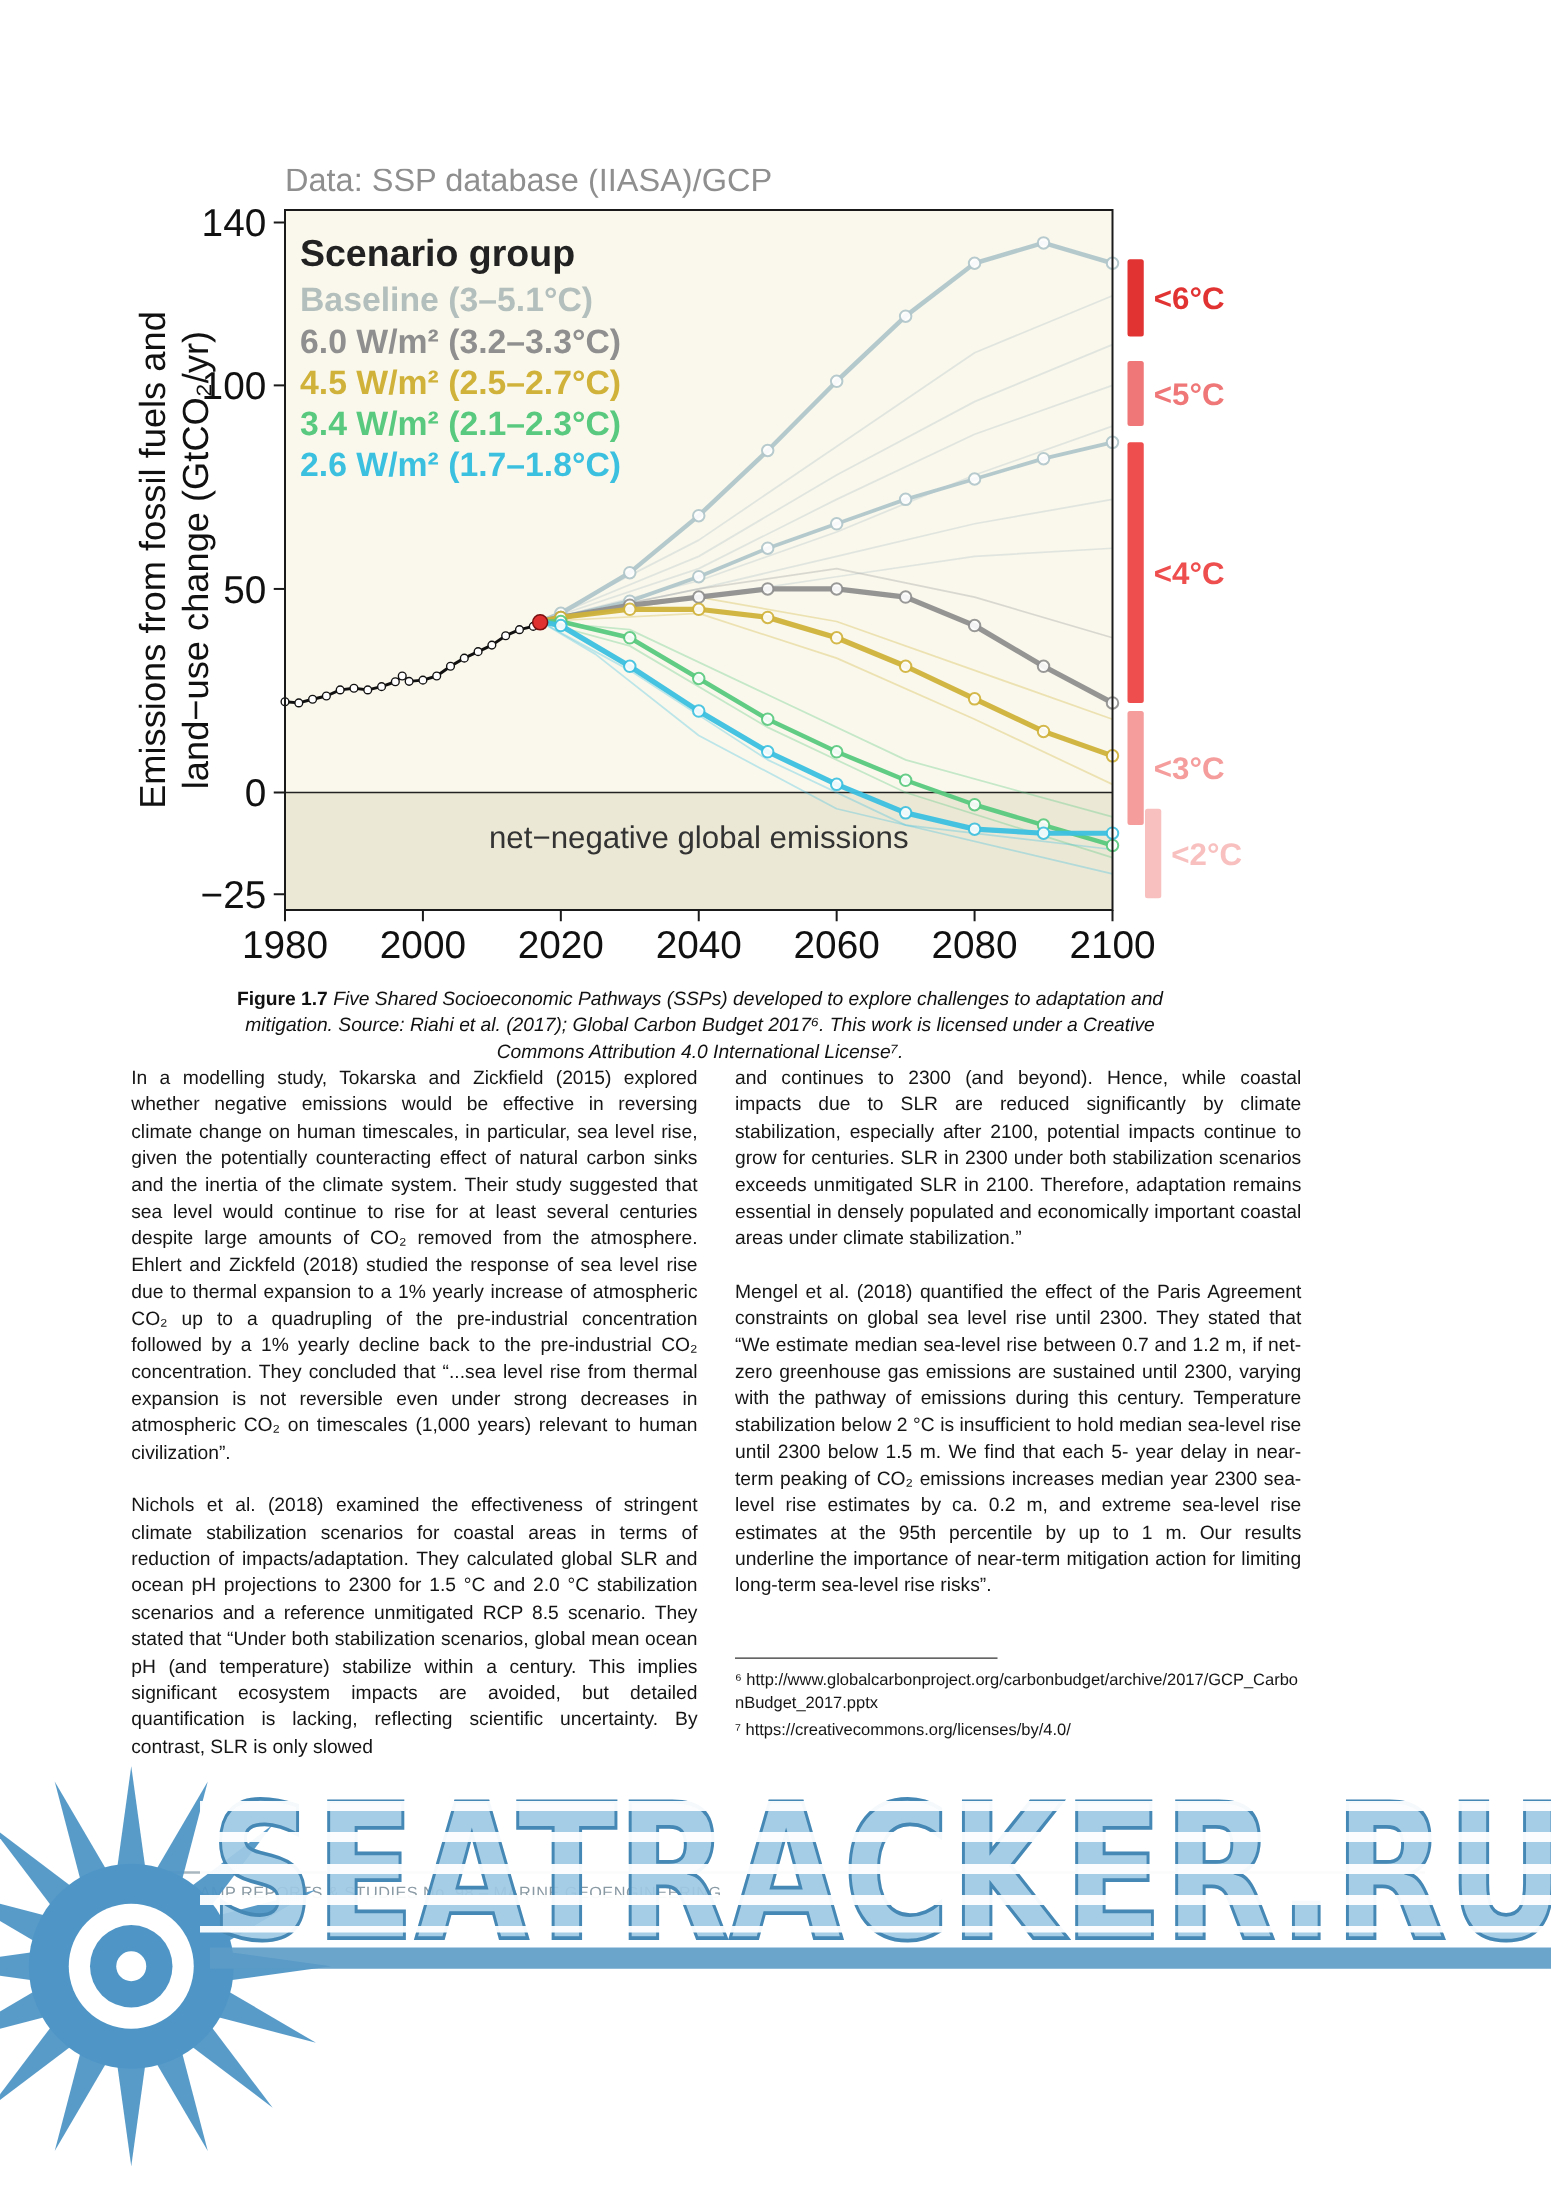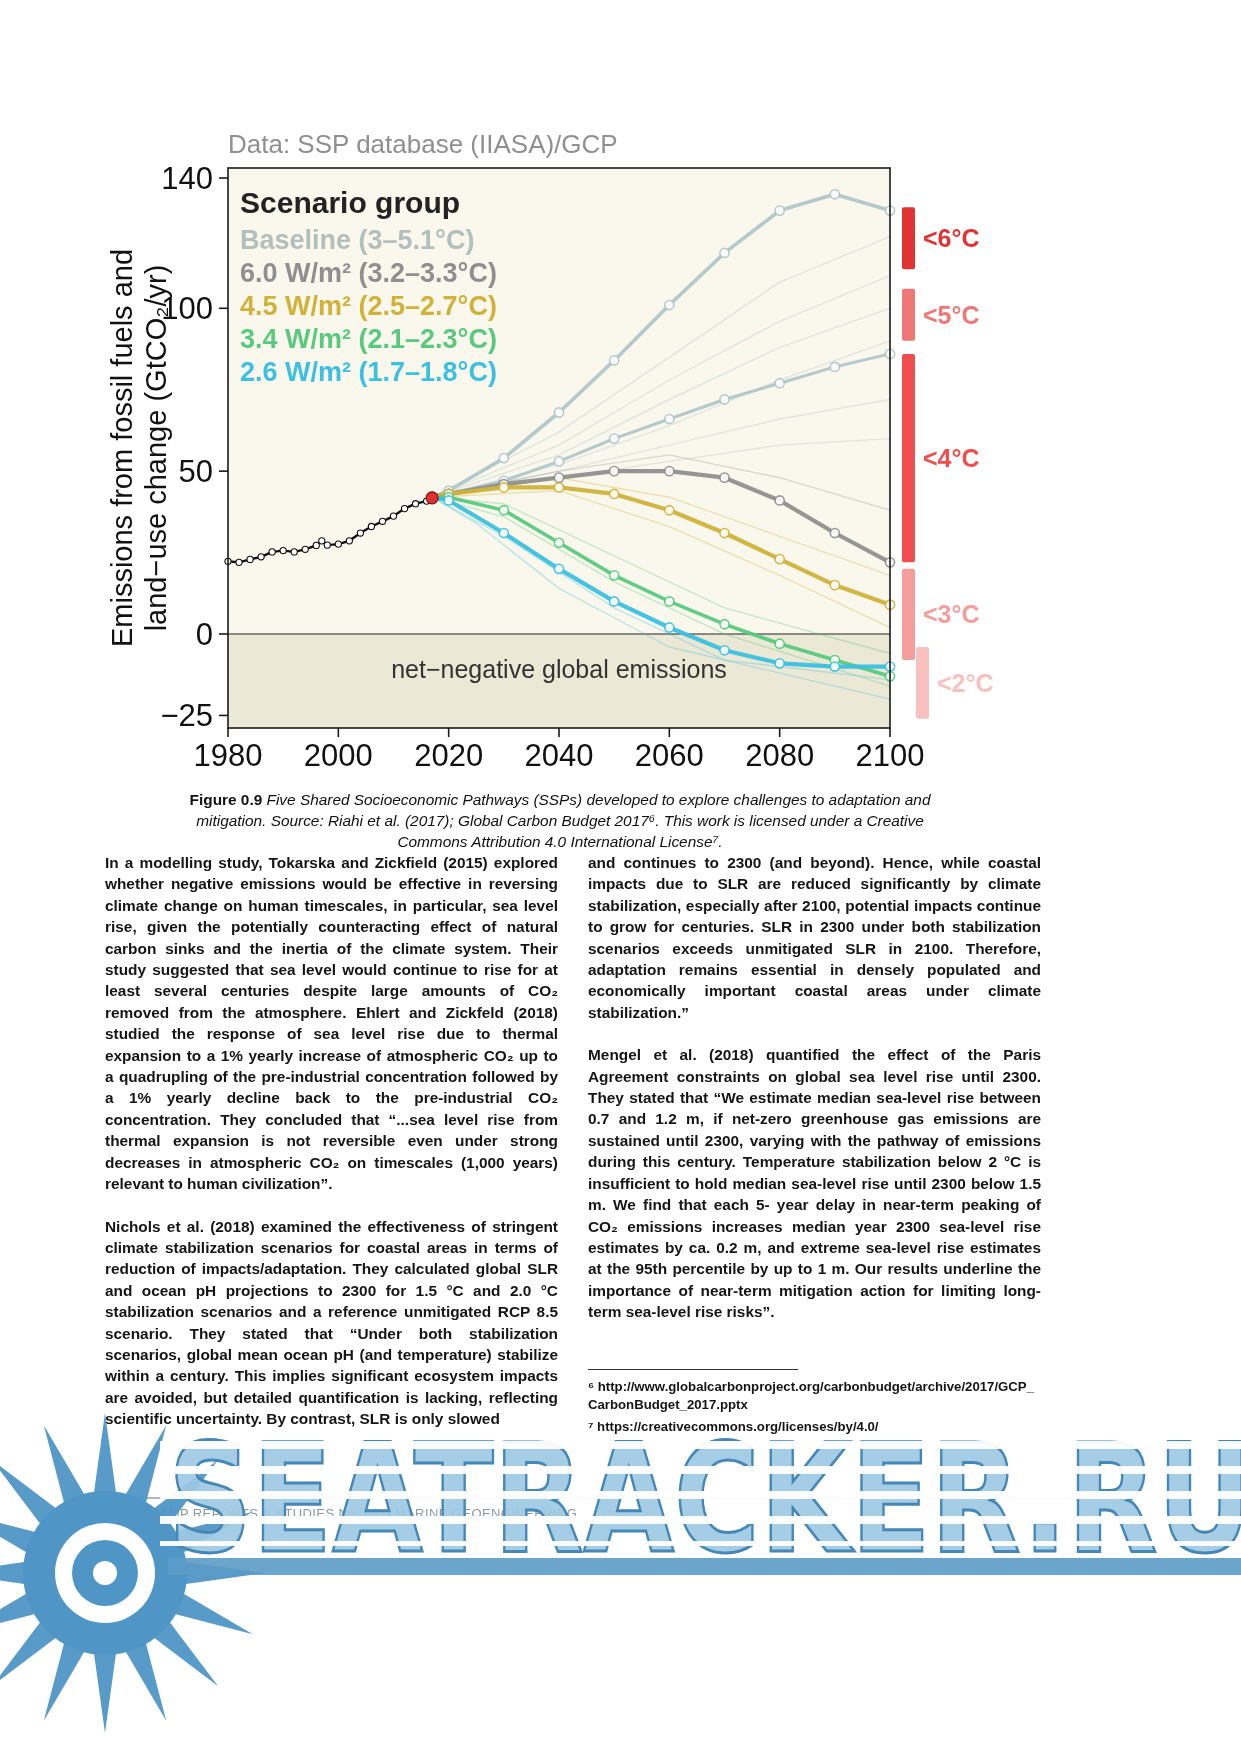--- a/index.html
+++ b/index.html
@@ -11,21 +11,21 @@
   #chart-svg{width:1070px;height:652px;display:block;}
   #chart-svg text{font-family:"Liberation Sans","DejaVu Sans",sans-serif;}
 
   
   #caption{position:absolute;left:170px;top:790px;width:780px;text-align:center;
            font-size:15.4px;line-height:1.36;color:#111;}
   .cap-label{font-weight:bold;font-style:normal;}
   .cap-text{font-style:italic;}
 
   
-  #columns{position:absolute;left:105px;top:852px;width:936px;display:flex;gap:30px;z-index:1;font-weight:bold;}
+  #columns{position:absolute;left:105px;top:852px;width:936px;display:flex;gap:30px;z-index:1;}
   .col{flex:1;}
   .col p{margin:0 0 21px 0;font-size:15.4px;line-height:1.39;text-align:justify;color:#151515;}
   #footnote-block{margin-top:46px;}
   #footnote-divider{width:210px;border-top:1.6px solid #333;margin-bottom:8px;}
   .footnote{font-size:13.2px;line-height:1.4;color:#151515;word-break:break-all;margin-bottom:3px;}
 
   
   #footer-rule{position:absolute;left:103px;top:1497px;width:1037px;height:2px;background:#a9b8c0;}
   #page-footer{position:absolute;left:103px;top:1506px;font-size:13px;letter-spacing:.4px;
                color:#8a9aa4;z-index:2;}
@@ -208,21 +208,21 @@
           <text x="823" y="332.12199999999996" font-size="25" font-weight="bold" fill="#ef4e4e">&lt;4°C</text>
           <rect x="802" y="433.86" width="13" height="91.19600000000003" fill="#f59c9c" rx="2"></rect>
           <text x="823" y="488.458" font-size="25" font-weight="bold" fill="#f59c9c">&lt;3°C</text>
           <rect x="816" y="512.028" width="13" height="71.654" fill="#f9c0c0" rx="2"></rect>
           <text x="837" y="556.855" font-size="25" font-weight="bold" fill="#f9c0c0">&lt;2°C</text>
         </g>
       </svg>
   </div>
 
   <div id="caption">
-    <span class="cap-label">Figure 0.9</span>
+    <span class="cap-label">Figure 1.7</span>
     <span class="cap-text">Five Shared Socioeconomic Pathways (SSPs) developed to explore challenges to adaptation and mitigation. Source: Riahi et al. (2017); Global Carbon Budget 2017⁶. This work is licensed under a Creative Commons Attribution 4.0 International License⁷.</span>
   </div>
 
   <div id="columns">
     <div class="col">
       <p>In a modelling study, Tokarska and Zickfield (2015) explored whether negative emissions would be effective in reversing climate change on human timescales, in particular, sea level rise, given the potentially counteracting effect of natural carbon sinks and the inertia of the climate system. Their study suggested that sea level would continue to rise for at least several centuries despite large amounts of CO₂ removed from the atmosphere. Ehlert and Zickfeld (2018) studied the response of sea level rise due to thermal expansion to a 1% yearly increase of atmospheric CO₂ up to a quadrupling of the pre-industrial concentration followed by a 1% yearly decline back to the pre-industrial CO₂ concentration. They concluded that “...sea level rise from thermal expansion is not reversible even under strong decreases in atmospheric CO₂ on timescales (1,000 years) relevant to human civilization”.</p>
       <p>Nichols et al. (2018) examined the effectiveness of stringent climate stabilization scenarios for coastal areas in terms of reduction of impacts/adaptation. They calculated global SLR and ocean pH projections to 2300 for 1.5 °C and 2.0 °C stabilization scenarios and a reference unmitigated RCP 8.5 scenario. They stated that “Under both stabilization scenarios, global mean ocean pH (and temperature) stabilize within a century. This implies significant ecosystem impacts are avoided, but detailed quantification is lacking, reflecting scientific uncertainty. By contrast, SLR is only slowed</p>
     </div>
     <div class="col">
       <p>and continues to 2300 (and beyond). Hence, while coastal impacts due to SLR are reduced significantly by climate stabilization, especially after 2100, potential impacts continue to grow for centuries. SLR in 2300 under both stabilization scenarios exceeds unmitigated SLR in 2100. Therefore, adaptation remains essential in densely populated and economically important coastal areas under climate stabilization.”</p>

